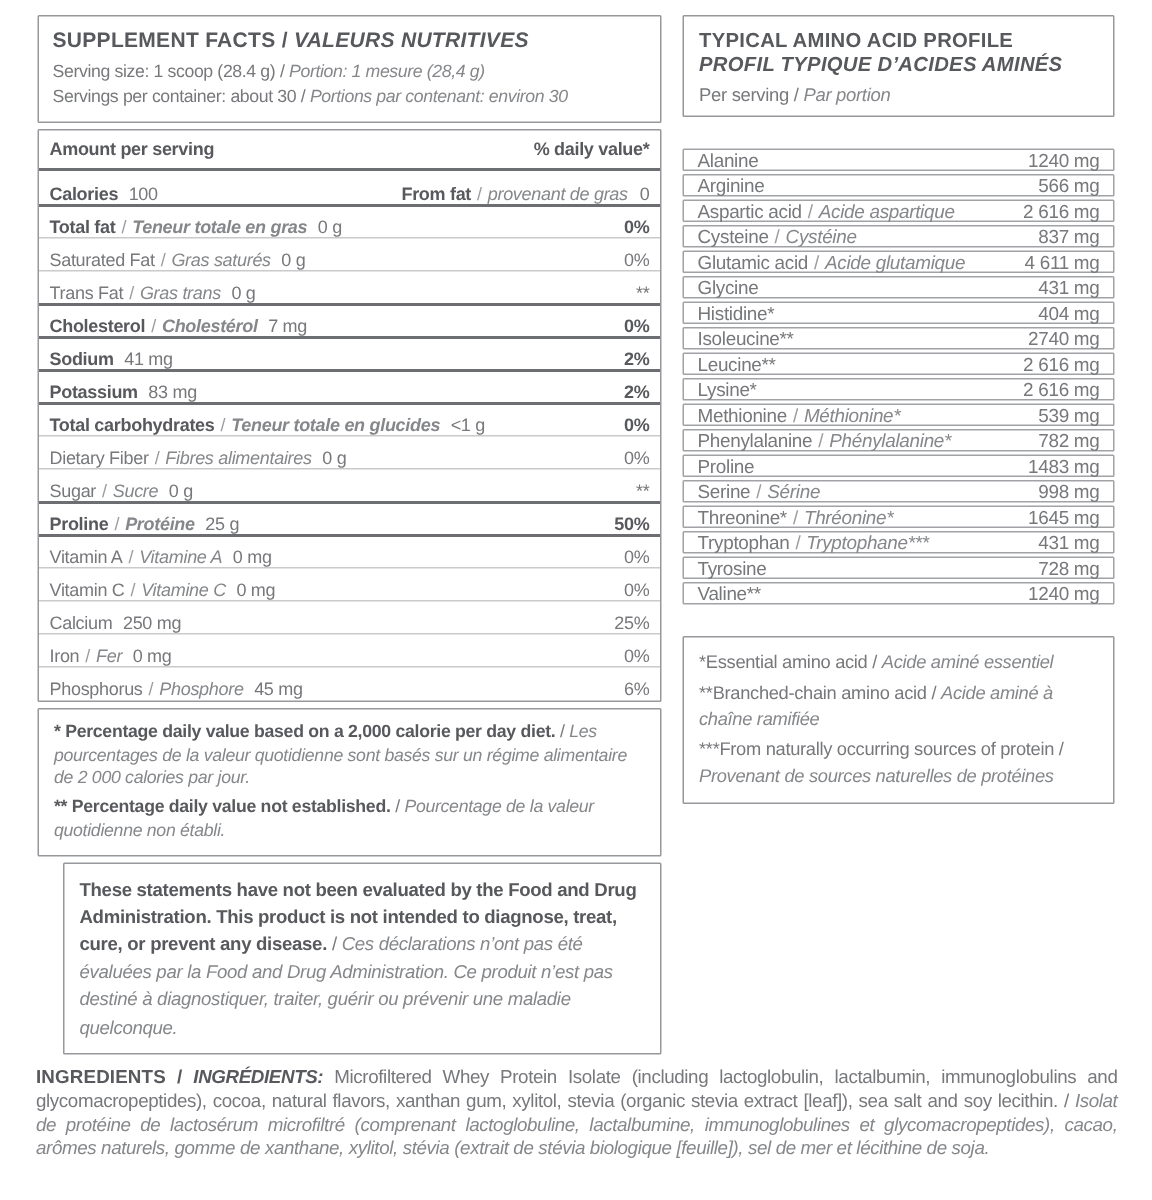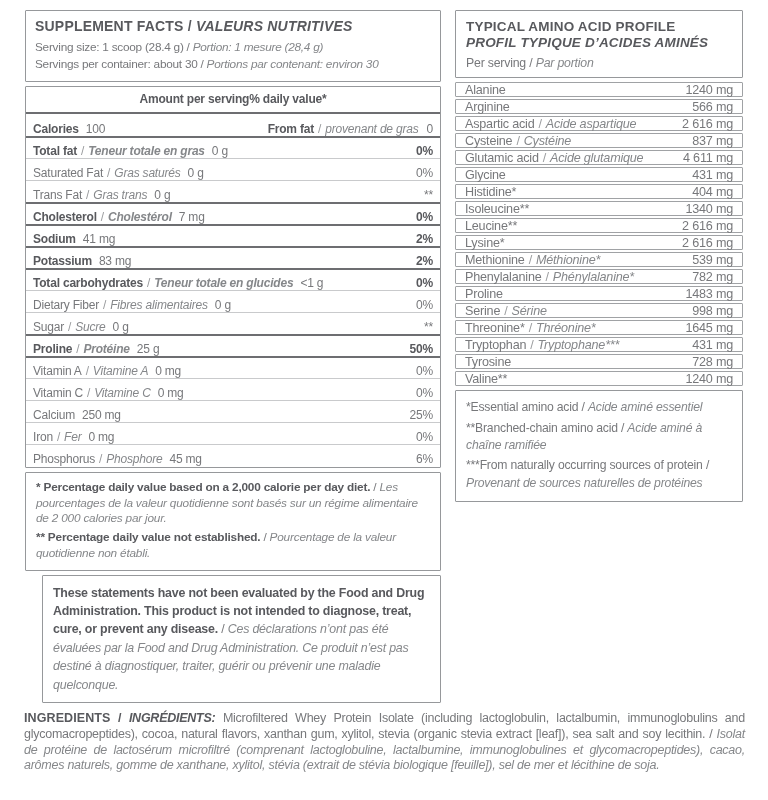--- a/index.html
+++ b/index.html
@@ -24,21 +24,21 @@
   .left-panel {
     position:absolute; left:25px; top:10px; width:416px;
     display:flex; flex-direction:column; gap:4px;
   }
   .lp-head { padding:7px 9px 8px; }
   .lp-title { font-size:14px; font-weight:700; color:#58595d; letter-spacing:.2px; margin-bottom:5px; white-space:nowrap; }
   .lp-serving { font-size:11.8px; letter-spacing:-.25px; line-height:1.45; white-space:nowrap; }
 
   .tbl { padding-bottom:1px; }
   .tbl-header { padding:5px 7px 4px; border-bottom:2px solid #6d6e71; font-size:12px; letter-spacing:-.2px; }
-  .tbl-header .line { display:flex; justify-content:center; line-height:1.3; }
+  .tbl-header .line { display:flex; justify-content:space-between; line-height:1.3; }
 
   .row {
     display:flex; align-items:flex-end;
     min-height:22px; padding:3px 7px 0;
     font-size:12px; letter-spacing:-.2px;
     border-top:1px solid #c9cacc;
   }
   .row.first { border-top:none; }
   .row.thick { border-top:2px solid #6d6e71; }
   .row .sep { margin:0 4px; color:#9a9c9e; }
@@ -53,21 +53,21 @@
 
   .fnotes { padding:7px 10px 8px; font-size:11.8px; line-height:1.34; letter-spacing:-.2px; }
   .fnote  { margin-bottom:3px; }
   .fnote:last-child { margin-bottom:0; }
 
   .fda { padding:8px 10px; font-size:12.4px; line-height:1.48; letter-spacing:-.2px;margin-left:17px; }
 
   
   .right-panel {
     position:absolute; left:455px; top:10px; width:288px;
-    display:flex; flex-direction:column; gap:2px;
+    display:flex; flex-direction:column; gap:19px;
   }
   .rp-head { padding:8px 10px 7px; }
   .rp-title  { font-size:13.5px; font-weight:700; color:#58595d; letter-spacing:.2px; line-height:1.2; white-space:nowrap; }
   .rp-per { font-size:12.3px; margin-top:5px; letter-spacing:-.2px; }
 
   .arow {
     display:flex; align-items:center;
     height:15px; padding:0 9px;
     font-size:12.6px; letter-spacing:-.2px;
     background:#fff; border:1.5px solid #a0a2a5; border-radius:1px;
@@ -304,21 +304,21 @@
     <span class="val">431 mg</span>
   </div>
       <div class="arow">
     <span class="nm">Histidine*</span>
 
     <span class="val">404 mg</span>
   </div>
       <div class="arow">
     <span class="nm">Isoleucine**</span>
 
-    <span class="val">1340 mg</span>
+    <span class="val">2740 mg</span>
   </div>
       <div class="arow">
     <span class="nm">Leucine**</span>
 
     <span class="val">2 616 mg</span>
   </div>
       <div class="arow">
     <span class="nm">Lysine*</span>
 
     <span class="val">2 616 mg</span>

